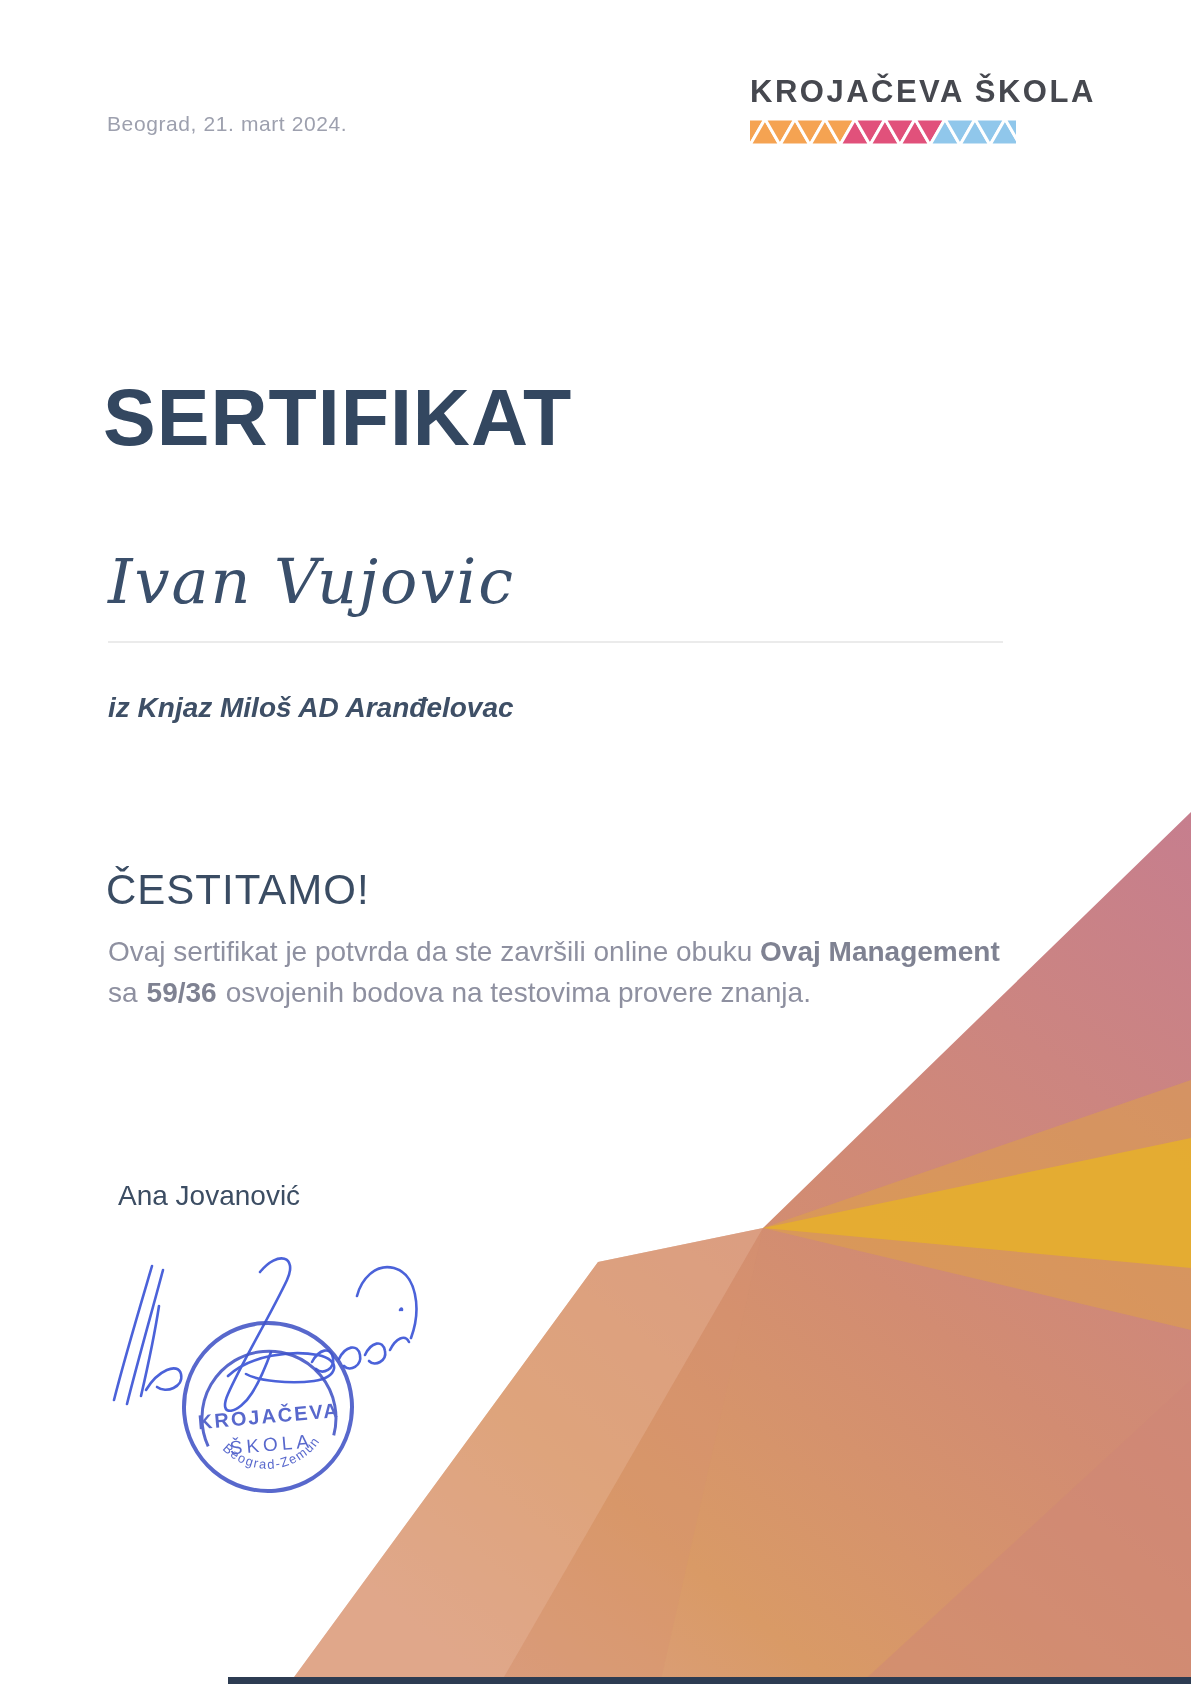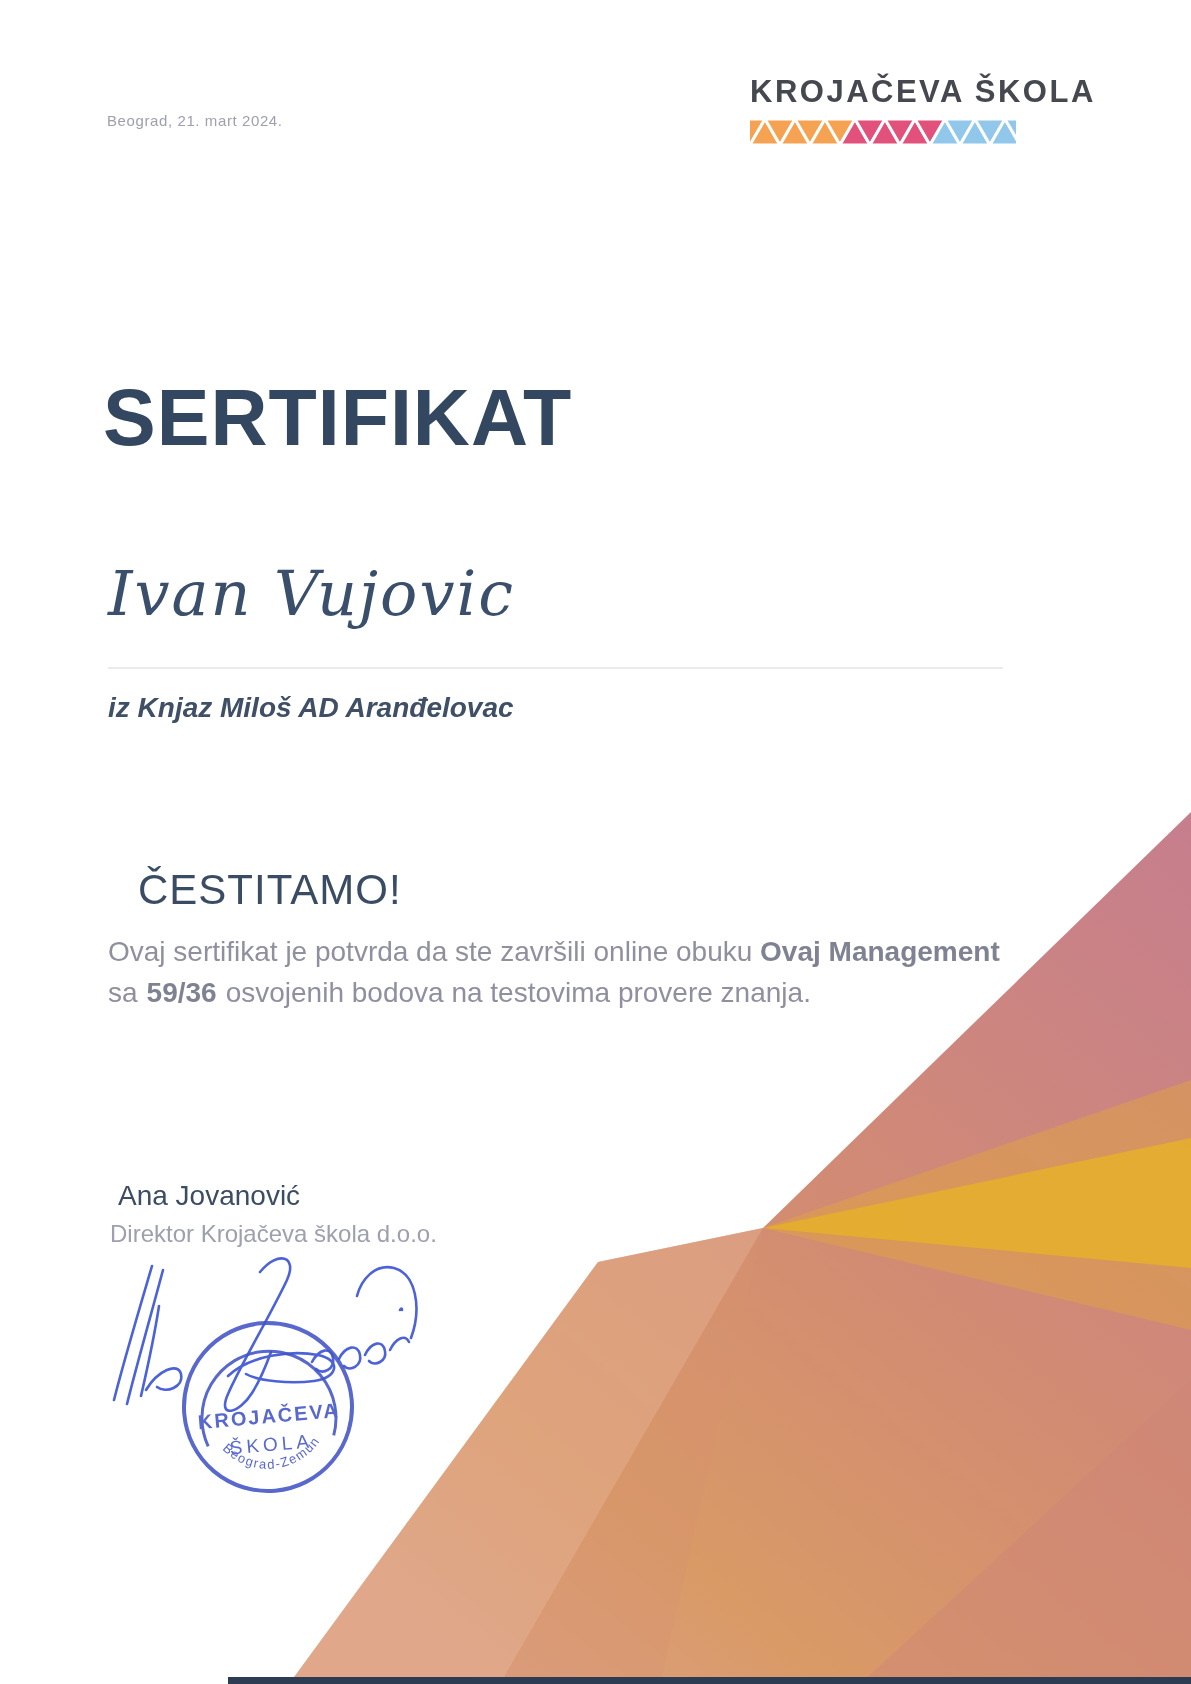--- a/index.html
+++ b/index.html
@@ -8,60 +8,60 @@
     width:1191px;height:1684px;
     background:#ffffff;
     overflow:hidden;
     font-family:"Liberation Sans", sans-serif;
   }
   .bg-shape{position:absolute;left:0;top:0;width:1191px;height:1684px;z-index:0;}
   .content{position:absolute;left:0;top:0;width:100%;height:100%;z-index:1;}
 
   .date{
     position:absolute;left:107px;top:112px;
-    font-size:15px;color:#9da0ae;letter-spacing:0.6px;
+    font-size:21px;color:#9da0ae;letter-spacing:0.6px;
   }
 
   .logo{position:absolute;left:750px;top:66px;}
   .logo-text{
     font-size:31px;color:#46484f;letter-spacing:2.5px;
     font-weight:700;white-space:nowrap;margin-top:8px;
   }
   .logo-band{margin-top:9px;width:266px;height:26px;overflow:hidden;}
 
   .issuer{
     position:absolute;left:108px;top:348px;
     font-size:26px;color:#3e4e66;letter-spacing:0.3px;
   }
   .big-title{
     position:absolute;left:103px;top:378px;
     font-size:79px;font-weight:700;color:#334760;
     letter-spacing:1px;line-height:1;
   }
 
   .name-block{
-    position:absolute;left:108px;top:544px;width:895px;
+    position:absolute;left:108px;top:532px;width:895px;
     border-bottom:2px solid #ebebeb;
-    padding-bottom:24px;
+    padding-bottom:10px;
   }
   .recipient-name{
     font-family:"DejaVu Serif", serif;
     font-style:italic;
     font-size:62px;color:#3a4f6b;
     letter-spacing:2px;line-height:1.6;
   }
   .company{
     position:absolute;left:108px;top:692px;
     font-style:italic;font-weight:700;
     font-size:28px;color:#3e4f66;
   }
 
   .congrats-h{
     position:absolute;left:106px;top:866px;
-    font-size:42px;color:#3a4c63;letter-spacing:1px;font-weight:400;margin-left:32px;
+    font-size:42px;color:#3a4c63;letter-spacing:1px;font-weight:400;
   }
   .body-text{
     position:absolute;left:108px;top:932px;width:960px;
     font-size:28px;line-height:1.45;color:#8e90a0;
   }
   .body-text b{color:#7f8292;font-weight:700;}
   .body-text .score{margin:0 9px;}
 
   .sig-name{
     position:absolute;left:118px;top:1180px;
@@ -146,21 +146,20 @@
     </div>
     <div class="company">iz Knjaz Miloš AD Aranđelovac</div>
 
     <div class="congrats-h">ČESTITAMO!</div>
     <div class="body-text">
       <span>Ovaj sertifikat je potvrda da ste završili online obuku </span><b>Ovaj Management</b><br>
       <span>sa</span><b class="score">59/36</b><span>osvojenih bodova na testovima provere znanja.</span>
     </div>
 
     <div class="sig-name">Ana Jovanović</div>
-    <div class="sig-title">Direktor Krojačeva škola d.o.o.</div>
 
     <svg class="signature-svg" viewBox="0 0 330 170" aria-hidden="true">
       <g fill="none" stroke="#3c55d6" stroke-width="2.6" stroke-linecap="round" opacity="0.92">
         <path d="M14,158 C24,118 42,58 52,24"></path>
         <path d="M27,162 C37,122 54,62 63,28"></path>
         <path d="M41,154 C47,128 55,90 59,64"></path>
         <path d="M46,148 C58,128 78,120 81,132 C84,145 66,152 57,145"></path>
         <path d="M160,30 C178,8 198,14 187,38 C170,74 141,122 128,152 C117,177 139,172 152,151 C161,137 167,121 171,110"></path>
         <path d="M128,134 C150,113 192,108 218,113 C242,118 238,136 214,139 C190,142 158,139 146,132"></path>
         <path d="M212,120 C219,107 231,104 233,116 C235,127 223,133 216,127"></path>

